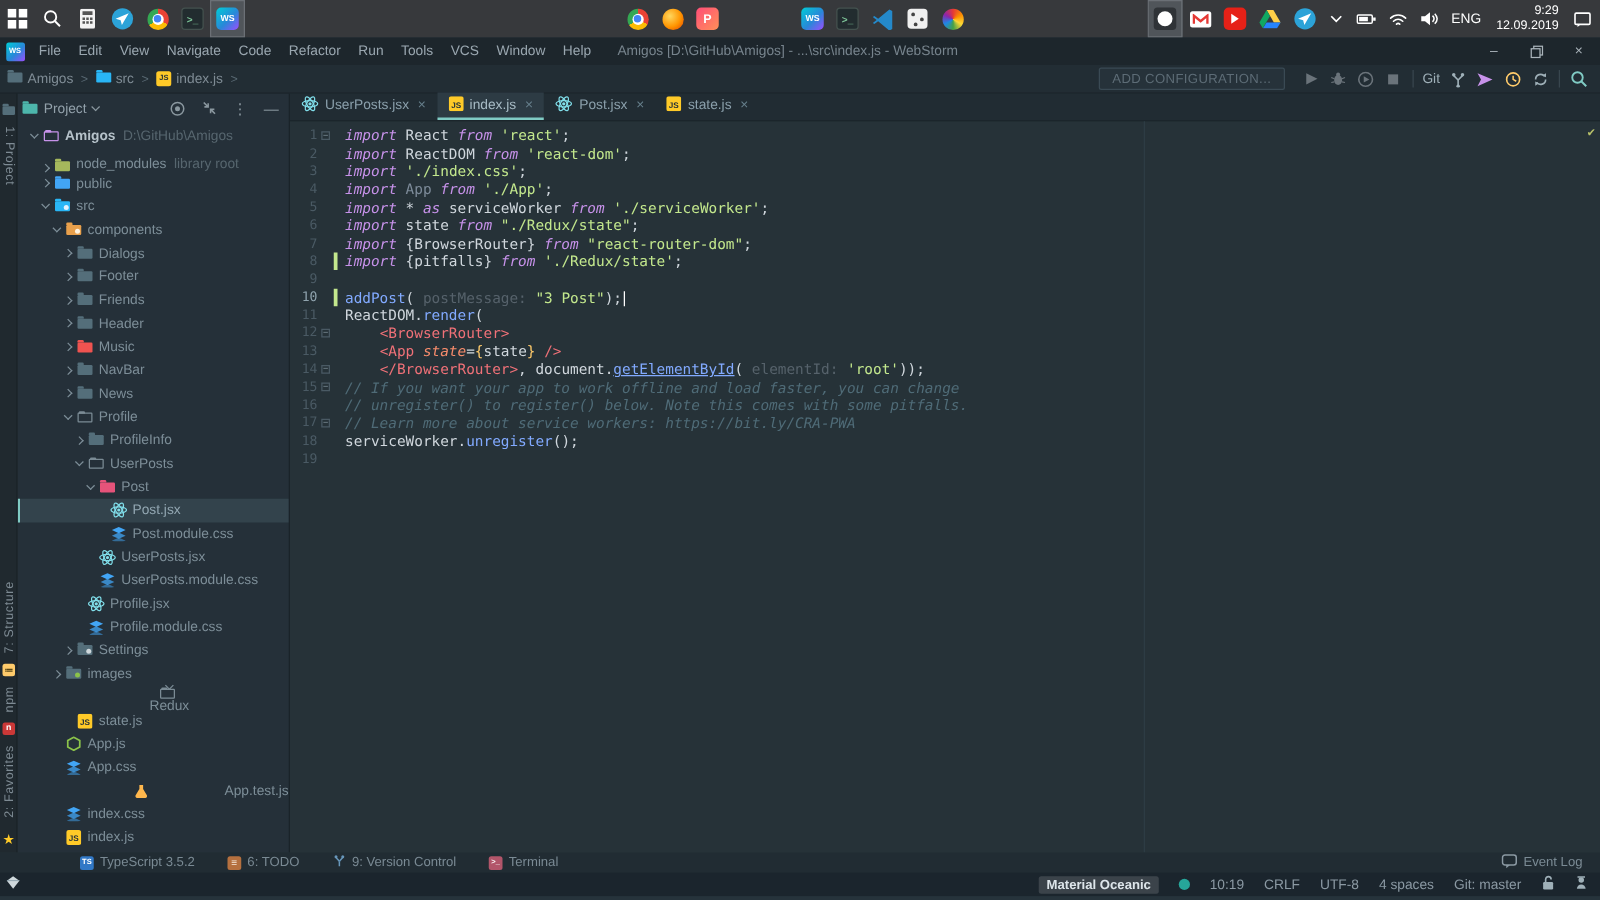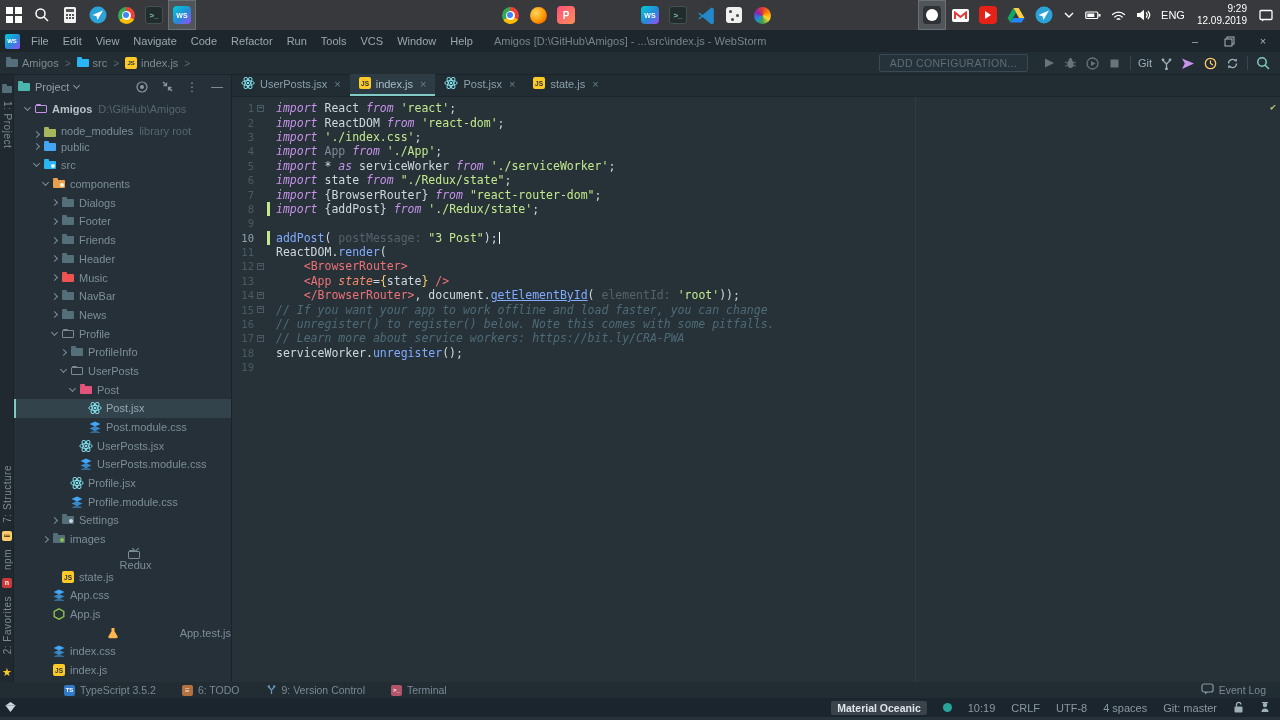--- a/index.html
+++ b/index.html
@@ -732,37 +732,37 @@
                 <rect width="12" height="12" rx="2" fill="#ffca28"></rect>
                 <text x="6" y="9" font-size="6.5" text-anchor="middle" fill="#263238" font-family="Liberation Sans,sans-serif" font-weight="bold">JS</text>
               </svg>
             </span>
             <span class="tree-label">state.js</span>
           </div>
           <div class="tree-row" style="padding-left: 26px;">
             <span class="chev-slot"></span>
             <span class="tree-ic">
               <svg width="12" height="12" viewBox="0 0 12 12" xmlns="http://www.w3.org/2000/svg">
+                <polygon points="6,0.8 10.8,3.4 10.8,8.6 6,11.2 1.2,8.6 1.2,3.4" fill="none" stroke="#8bc34a" stroke-width="1.4"></polygon>
+              </svg>
+            </span>
+            <span class="tree-label">App.js</span>
+          </div>
+          <div class="tree-row" style="padding-left: 26px;">
+            <span class="chev-slot"></span>
+            <span class="tree-ic">
+              <svg width="12" height="12" viewBox="0 0 12 12" xmlns="http://www.w3.org/2000/svg">
                 <g fill="#42a5f5">
                   <polygon points="6,0.5 11.5,3 6,5.5 0.5,3"></polygon>
                   <polygon points="6,5 11.5,7.5 6,10 0.5,7.5" opacity="0.75"></polygon>
                   <polygon points="6,9 11.5,11.5 6,14 0.5,11.5" opacity="0.5"></polygon>
                 </g>
               </svg>
             </span>
             <span class="tree-label">App.css</span>
-          </div>
-          <div class="tree-row" style="padding-left: 26px;">
-            <span class="chev-slot"></span>
-            <span class="tree-ic">
-              <svg width="12" height="12" viewBox="0 0 12 12" xmlns="http://www.w3.org/2000/svg">
-                <polygon points="6,0.8 10.8,3.4 10.8,8.6 6,11.2 1.2,8.6 1.2,3.4" fill="none" stroke="#8bc34a" stroke-width="1.4"></polygon>
-              </svg>
-            </span>
-            <span class="tree-label">App.js</span>
           </div>
           <div class="tree-row" style="padding-left: 26px; justify-content: space-between;">
             <span class="chev-slot"></span>
             <span class="tree-ic">
               <svg width="12" height="12" viewBox="0 0 12 12" xmlns="http://www.w3.org/2000/svg">
                 <path d="M4.5 1 h3 v3.2 l3 5 a1.4 1.4 0 0 1-1.2 2.1 H2.7 A1.4 1.4 0 0 1 1.5 9.2 l3-5 z" fill="#ffb74d"></path>
               </svg>
             </span>
             <span class="tree-label">App.test.js</span>
           </div>
@@ -839,21 +839,21 @@
         <div id="margin-line"></div>
         <span id="inspect-ok">✔</span>
         <div id="code-lines">
             <div class="line"><span class="ln">1</span><span class="fold-slot"><span class="fold-box">−</span></span><span class="vcs-mark"></span><span class="code-text"><span class="k">import</span><span class="p"> React </span><span class="k">from</span><span class="p"> </span><span class="s">'react'</span><span class="p">;</span></span></div>
             <div class="line"><span class="ln">2</span><span class="fold-slot"></span><span class="vcs-mark"></span><span class="code-text"><span class="k">import</span><span class="p"> ReactDOM </span><span class="k">from</span><span class="p"> </span><span class="s">'react-dom'</span><span class="p">;</span></span></div>
             <div class="line"><span class="ln">3</span><span class="fold-slot"></span><span class="vcs-mark"></span><span class="code-text"><span class="k">import</span><span class="p"> </span><span class="s">'./index.css'</span><span class="p">;</span></span></div>
             <div class="line"><span class="ln">4</span><span class="fold-slot"></span><span class="vcs-mark"></span><span class="code-text"><span class="k">import</span><span class="p"> </span><span class="d">App</span><span class="p"> </span><span class="k">from</span><span class="p"> </span><span class="s">'./App'</span><span class="p">;</span></span></div>
             <div class="line"><span class="ln">5</span><span class="fold-slot"></span><span class="vcs-mark"></span><span class="code-text"><span class="k">import</span><span class="p"> * </span><span class="k">as</span><span class="p"> serviceWorker </span><span class="k">from</span><span class="p"> </span><span class="s">'./serviceWorker'</span><span class="p">;</span></span></div>
             <div class="line"><span class="ln">6</span><span class="fold-slot"></span><span class="vcs-mark"></span><span class="code-text"><span class="k">import</span><span class="p"> state </span><span class="k">from</span><span class="p"> </span><span class="s">"./Redux/state"</span><span class="p">;</span></span></div>
             <div class="line"><span class="ln">7</span><span class="fold-slot"></span><span class="vcs-mark"></span><span class="code-text"><span class="k">import</span><span class="p"> {BrowserRouter} </span><span class="k">from</span><span class="p"> </span><span class="s">"react-router-dom"</span><span class="p">;</span></span></div>
-            <div class="line"><span class="ln">8</span><span class="fold-slot"></span><span class="vcs-mark on"></span><span class="code-text"><span class="k">import</span><span class="p"> {addPost} </span><span class="k">from</span><span class="p"> </span><span class="s">'./Redux/state'</span><span class="p">;</span></span></div>
+            <div class="line"><span class="ln">8</span><span class="fold-slot"></span><span class="vcs-mark on"></span><span class="code-text"><span class="k">import</span><span class="p"> {pitfalls} </span><span class="k">from</span><span class="p"> </span><span class="s">'./Redux/state'</span><span class="p">;</span></span></div>
             <div class="line"><span class="ln">9</span><span class="fold-slot"></span><span class="vcs-mark"></span><span class="code-text"></span></div>
             <div class="line current"><span class="ln">10</span><span class="fold-slot"></span><span class="vcs-mark on"></span><span class="code-text"><span class="f">addPost</span><span class="p">( </span><span class="h">postMessage: </span><span class="s">"3 Post"</span><span class="p">);</span><span class="caret"></span></span></div>
             <div class="line"><span class="ln">11</span><span class="fold-slot"></span><span class="vcs-mark"></span><span class="code-text"><span class="p">ReactDOM.</span><span class="f">render</span><span class="p">(</span></span></div>
             <div class="line"><span class="ln">12</span><span class="fold-slot"><span class="fold-box">−</span></span><span class="vcs-mark"></span><span class="code-text"><span class="p">    </span><span class="t">&lt;BrowserRouter&gt;</span></span></div>
             <div class="line"><span class="ln">13</span><span class="fold-slot"></span><span class="vcs-mark"></span><span class="code-text"><span class="p">    </span><span class="t">&lt;App </span><span class="a">state</span><span class="p">=</span><span class="b">{</span><span class="p">state</span><span class="b">}</span><span class="t"> /&gt;</span></span></div>
             <div class="line"><span class="ln">14</span><span class="fold-slot"><span class="fold-box">−</span></span><span class="vcs-mark"></span><span class="code-text"><span class="p">    </span><span class="t">&lt;/BrowserRouter&gt;</span><span class="p">, document.</span><span class="fu">getElementById</span><span class="p">( </span><span class="h">elementId: </span><span class="s">'root'</span><span class="p">));</span></span></div>
             <div class="line"><span class="ln">15</span><span class="fold-slot"><span class="fold-box">−</span></span><span class="vcs-mark"></span><span class="code-text"><span class="c">// If you want your app to work offline and load faster, you can change</span></span></div>
             <div class="line"><span class="ln">16</span><span class="fold-slot"></span><span class="vcs-mark"></span><span class="code-text"><span class="c">// unregister() to register() below. Note this comes with some pitfalls.</span></span></div>
             <div class="line"><span class="ln">17</span><span class="fold-slot"><span class="fold-box">−</span></span><span class="vcs-mark"></span><span class="code-text"><span class="c">// Learn more about service workers: </span><span class="cl">https://bit.ly/CRA-PWA</span></span></div>
             <div class="line"><span class="ln">18</span><span class="fold-slot"></span><span class="vcs-mark"></span><span class="code-text"><span class="p">serviceWorker.</span><span class="f">unregister</span><span class="p">();</span></span></div>

